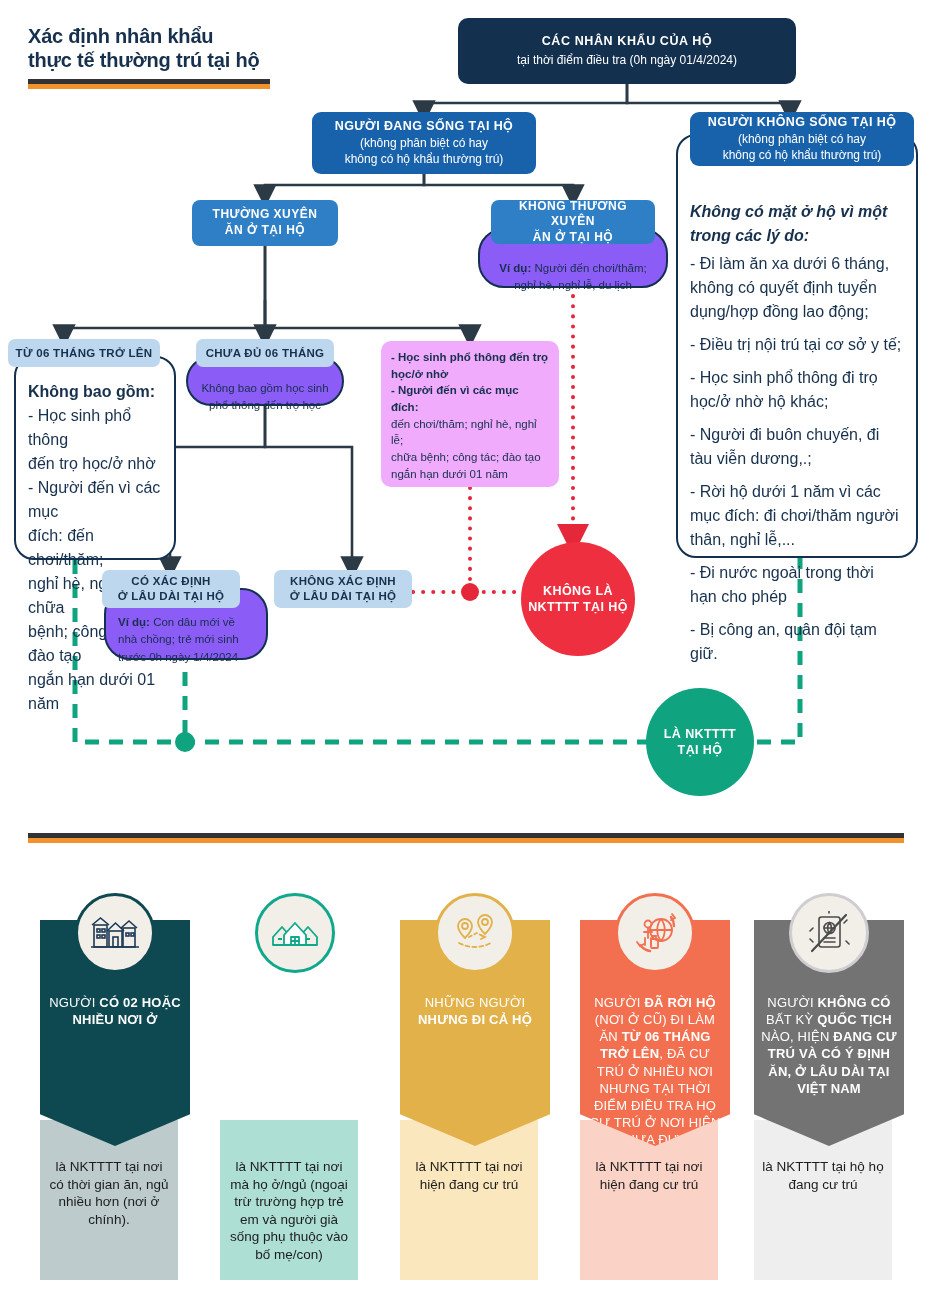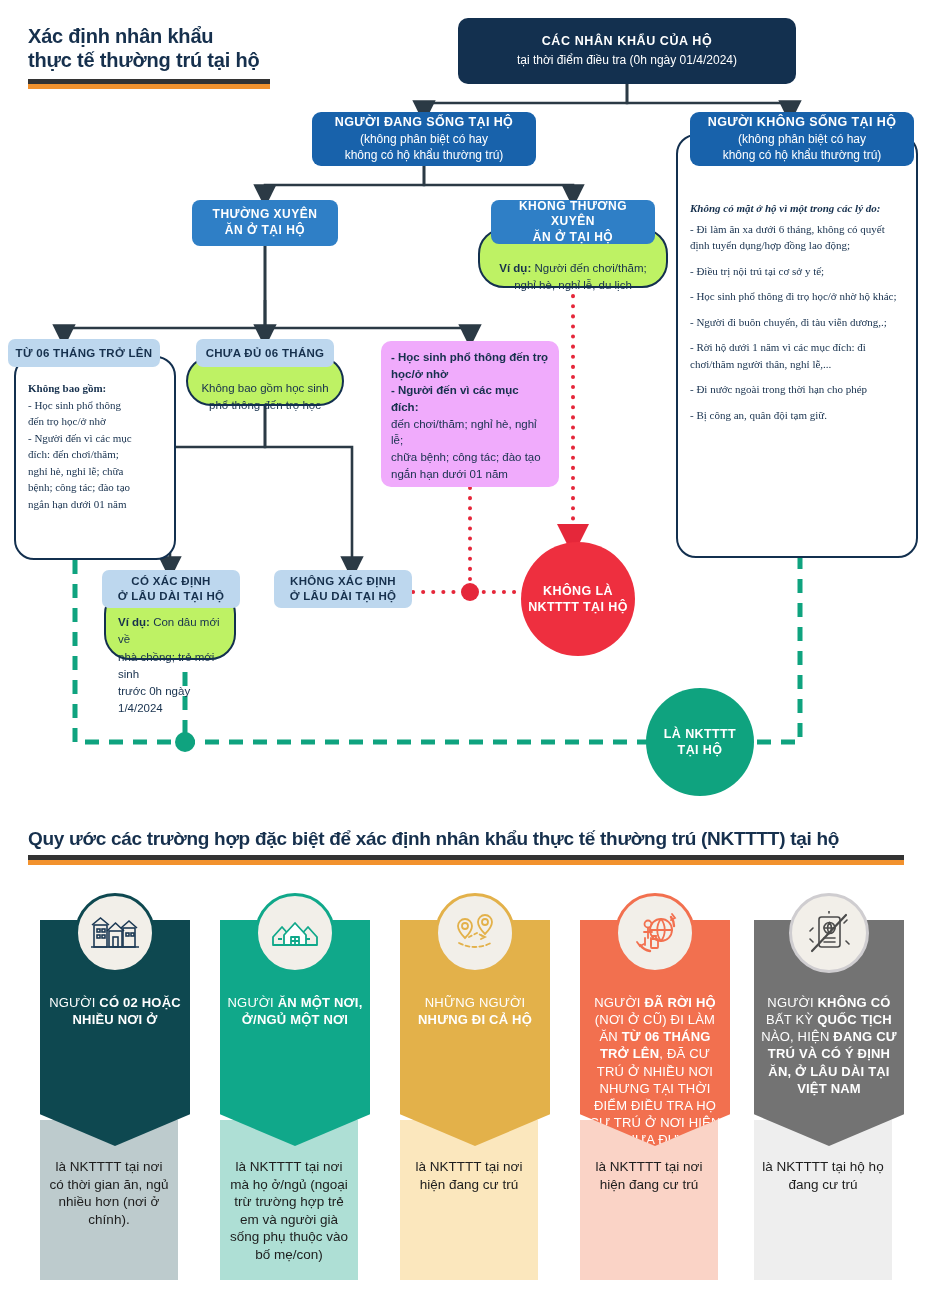--- a/index.html
+++ b/index.html
@@ -52,29 +52,29 @@
   .palebox .hl{font-weight:bold;font-size:11.5px;letter-spacing:.3px;line-height:1.3;}
 
   .midblue{
     background:#f0abfc;color:#16304d;border-radius:10px;padding:8px 10px;
     font-size:11.5px;line-height:1.45;
   }
   .midblue b{font-weight:bold;}
 
   .outline{
     border:2.2px solid #13304f;border-radius:20px;background:#fff;
-    font-size:11px;line-height:1.5;padding:10px 12px;color:#16304d;font-family:Liberation Serif, serif;
+    font-size:16px;line-height:1.5;padding:10px 12px;color:#16304d;
   }
   .outline b,.outline i{font-weight:bold;}
   .outline .hdr{font-weight:bold;font-style:italic;display:block;margin-bottom:4px;}
   .outline .li{display:block;margin-bottom:9px;}
   .outline .li:last-child{margin-bottom:0;}
 
   .callout{
-    border:2.2px solid #13304f;border-radius:26px;background:#bef264;
+    border:2.2px solid #13304f;border-radius:26px;background:#8b5cf6;
     font-size:11.5px;line-height:1.5;padding:9px 12px;text-align:center;color:#16304d;
   }
   .callout b{font-weight:bold;}
 
   
   .circ{
     border-radius:50%;display:flex;align-items:center;justify-content:center;
     text-align:center;color:#fff;font-weight:bold;font-size:12.5px;line-height:1.3;
     letter-spacing:.4px;
   }
@@ -167,21 +167,21 @@
     <div class="t">thực tế thường trú tại hộ</div>
     <div class="rule-dark"></div>
     <div class="rule-orange"></div>
   </div>
 
   <div class="abs navybox" style="left:458px;top:18px;width:338px;height:66px;">
     <div class="hl">CÁC NHÂN KHẨU CỦA HỘ</div>
     <div class="sub">tại thời điểm điều tra (0h ngày 01/4/2024)</div>
   </div>
 
-  <div class="abs bluebox" style="left:312px;top:112px;width:224px;height:54px;">
+  <div class="abs bluebox" style="left:312px;top:112px;width:224px;height:62px;">
     <div class="hl">NGƯỜI ĐANG SỐNG TẠI HỘ</div>
     <div class="sub">(không phân biệt có hay</div>
     <div class="sub">không có hộ khẩu thường trú)</div>
   </div>
 
   <div class="abs outline" style="left:676px;top:134px;width:242px;height:424px;padding-top:64px;">
     <span class="hdr">Không có mặt ở hộ vì một trong các lý do:</span>
     <span class="li">- Đi làm ăn xa dưới 6 tháng, không có quyết định tuyển dụng/hợp đồng lao động;</span>
     <span class="li">- Điều trị nội trú tại cơ sở y tế;</span>
     <span class="li">- Học sinh phổ thông đi trọ học/ở nhờ hộ khác;</span>
@@ -236,21 +236,21 @@
 
   <div class="abs midblue" style="left:381px;top:341px;width:178px;height:146px;">
     <div><b>- Học sinh phổ thông đến trọ</b></div>
     <div><b>học/ở nhờ</b></div>
     <div><b>- Người đến vì các mục đích:</b></div>
     <div>đến chơi/thăm; nghỉ hè, nghỉ lễ;</div>
     <div>chữa bệnh; công tác; đào tạo</div>
     <div>ngắn hạn dưới 01 năm</div>
   </div>
 
-  <div class="abs callout" style="left:104px;top:588px;width:132px;height:72px;padding-top:24px;text-align:left;">
+  <div class="abs callout" style="left:104px;top:588px;width:164px;height:72px;padding-top:24px;text-align:left;">
     <div>
       <b>Ví dụ:</b><span> Con dâu mới về</span>
     </div>
     <div>nhà chồng; trẻ mới sinh</div>
     <div>trước 0h ngày 1/4/2024</div>
   </div>
   <div class="abs palebox" style="left:102px;top:570px;width:138px;height:38px;">
     <div class="hl">CÓ XÁC ĐỊNH</div>
     <div class="hl">Ở LÂU DÀI TẠI HỘ</div>
   </div>
@@ -267,21 +267,20 @@
     </div>
   </div>
   <div class="abs circ circ-green" style="left:646px;top:688px;width:108px;height:108px;">
     <div>
       <div>LÀ NKTTTT</div>
       <div>TẠI HỘ</div>
     </div>
   </div>
 
   <div class="abs" id="sec2-title">
-    <div class="t">Quy ước các trường hợp đặc biệt để xác định nhân khẩu thực tế thường trú (NKTTTT) tại hộ</div>
     <div id="sec2-rule-dark"></div>
     <div id="sec2-rule-orange"></div>
   </div>
 
   <div class="card" style="left:40px;">
     <div class="foot" style="background:#bdcbcd;">
       <div class="txt">là NKTTTT tại nơi có thời gian ăn, ngủ nhiều hơn (nơi ở chính).</div>
     </div>
     <div class="head" style="background:#0e4850;">
       <div class="txt">
@@ -307,25 +306,20 @@
           <path d="M1 34 L49 34"></path>
         </g>
       </svg>
     </div>
   </div>
 
   <div class="card" style="left:220px;">
     <div class="foot" style="background:#aedfd5;">
       <div class="txt">là NKTTTT tại nơi mà họ ở/ngủ (ngoại trừ trường hợp trẻ em và người già sống phụ thuộc vào bố mẹ/con)</div>
     </div>
-    <div class="head" style="background:#10a88a;">
-      <div class="txt">
-        <span>NGƯỜI </span><b>ĂN MỘT NƠI, Ở/NGỦ MỘT NƠI</b>
-      </div>
-    </div>
     <div class="badge" style="border:3px solid #10a88a;">
       <svg width="50" height="36" viewBox="0 0 50 36">
         <g fill="none" stroke="#10a88a" stroke-width="1.8" stroke-linejoin="round">
           <path d="M3 22 L12 12 L21 22 L21 30 L3 30 Z"></path>
           <path d="M29 22 L38 12 L47 22 L47 30 L29 30 Z"></path>
           <path d="M14 20 L25 8 L36 20 L36 30 L14 30 Z" fill="#ffffff"></path>
           <rect x="21" y="22" width="8" height="8"></rect>
           <path d="M25 22 L25 30 M21 26 L29 26"></path>
           <path d="M8 24 L12 24 M36 24 L40 24"></path>
         </g>

